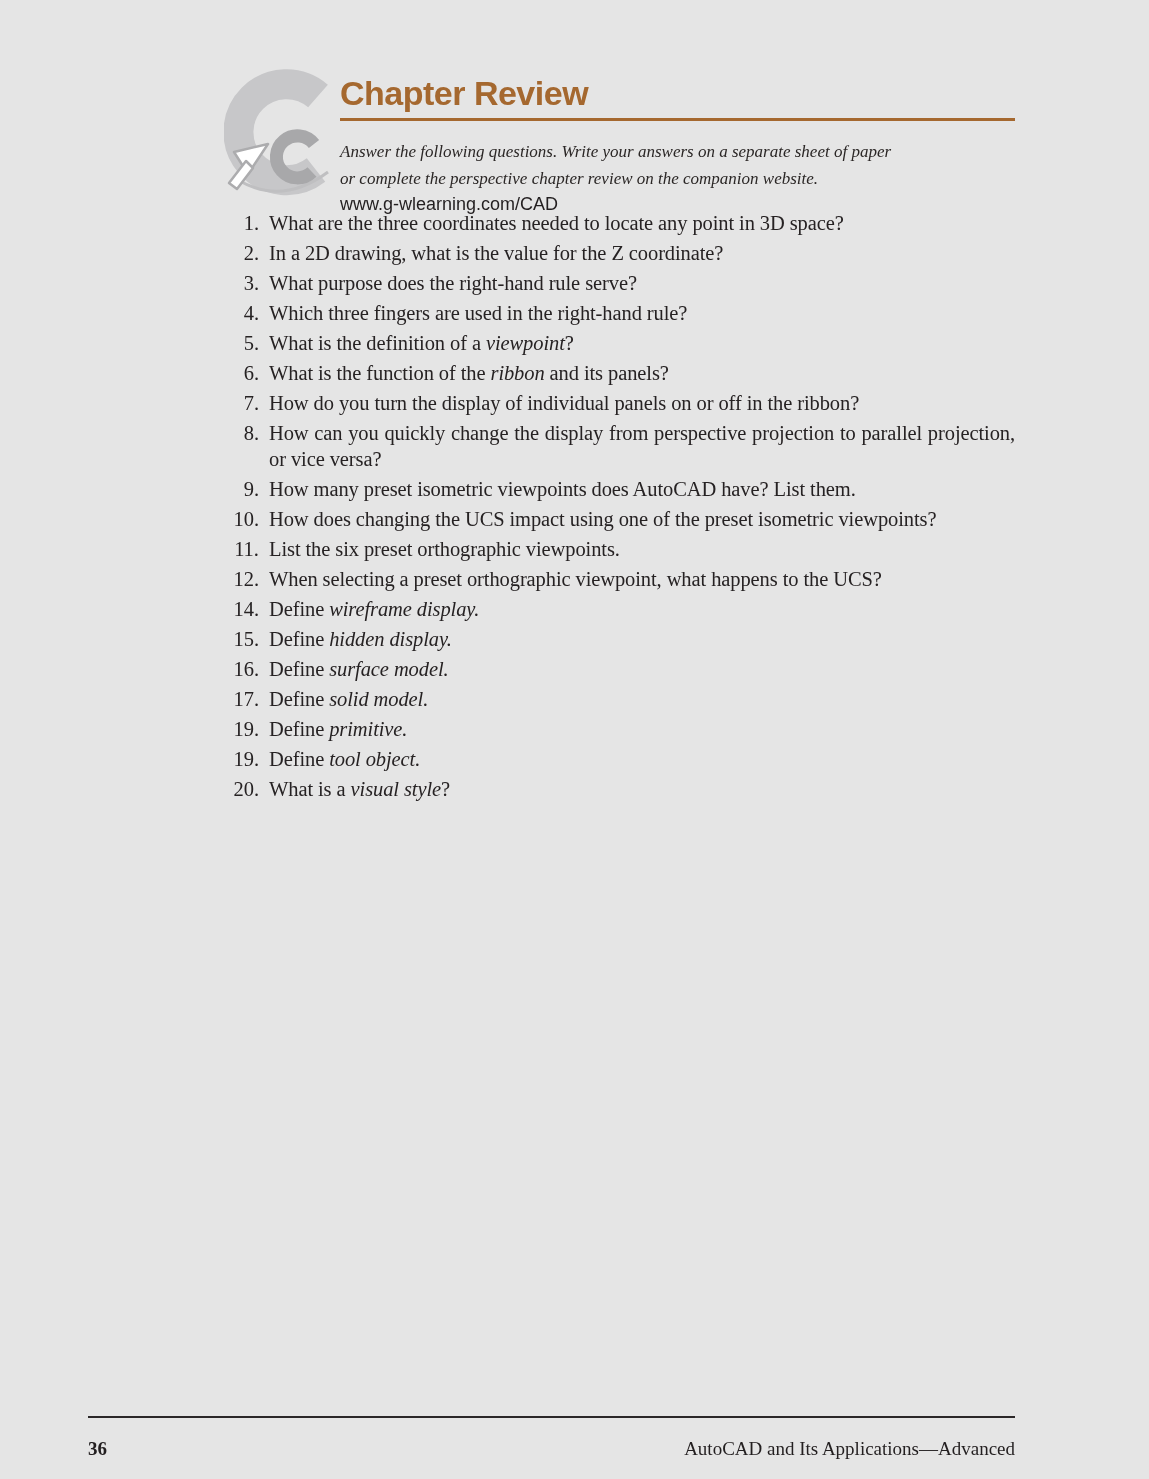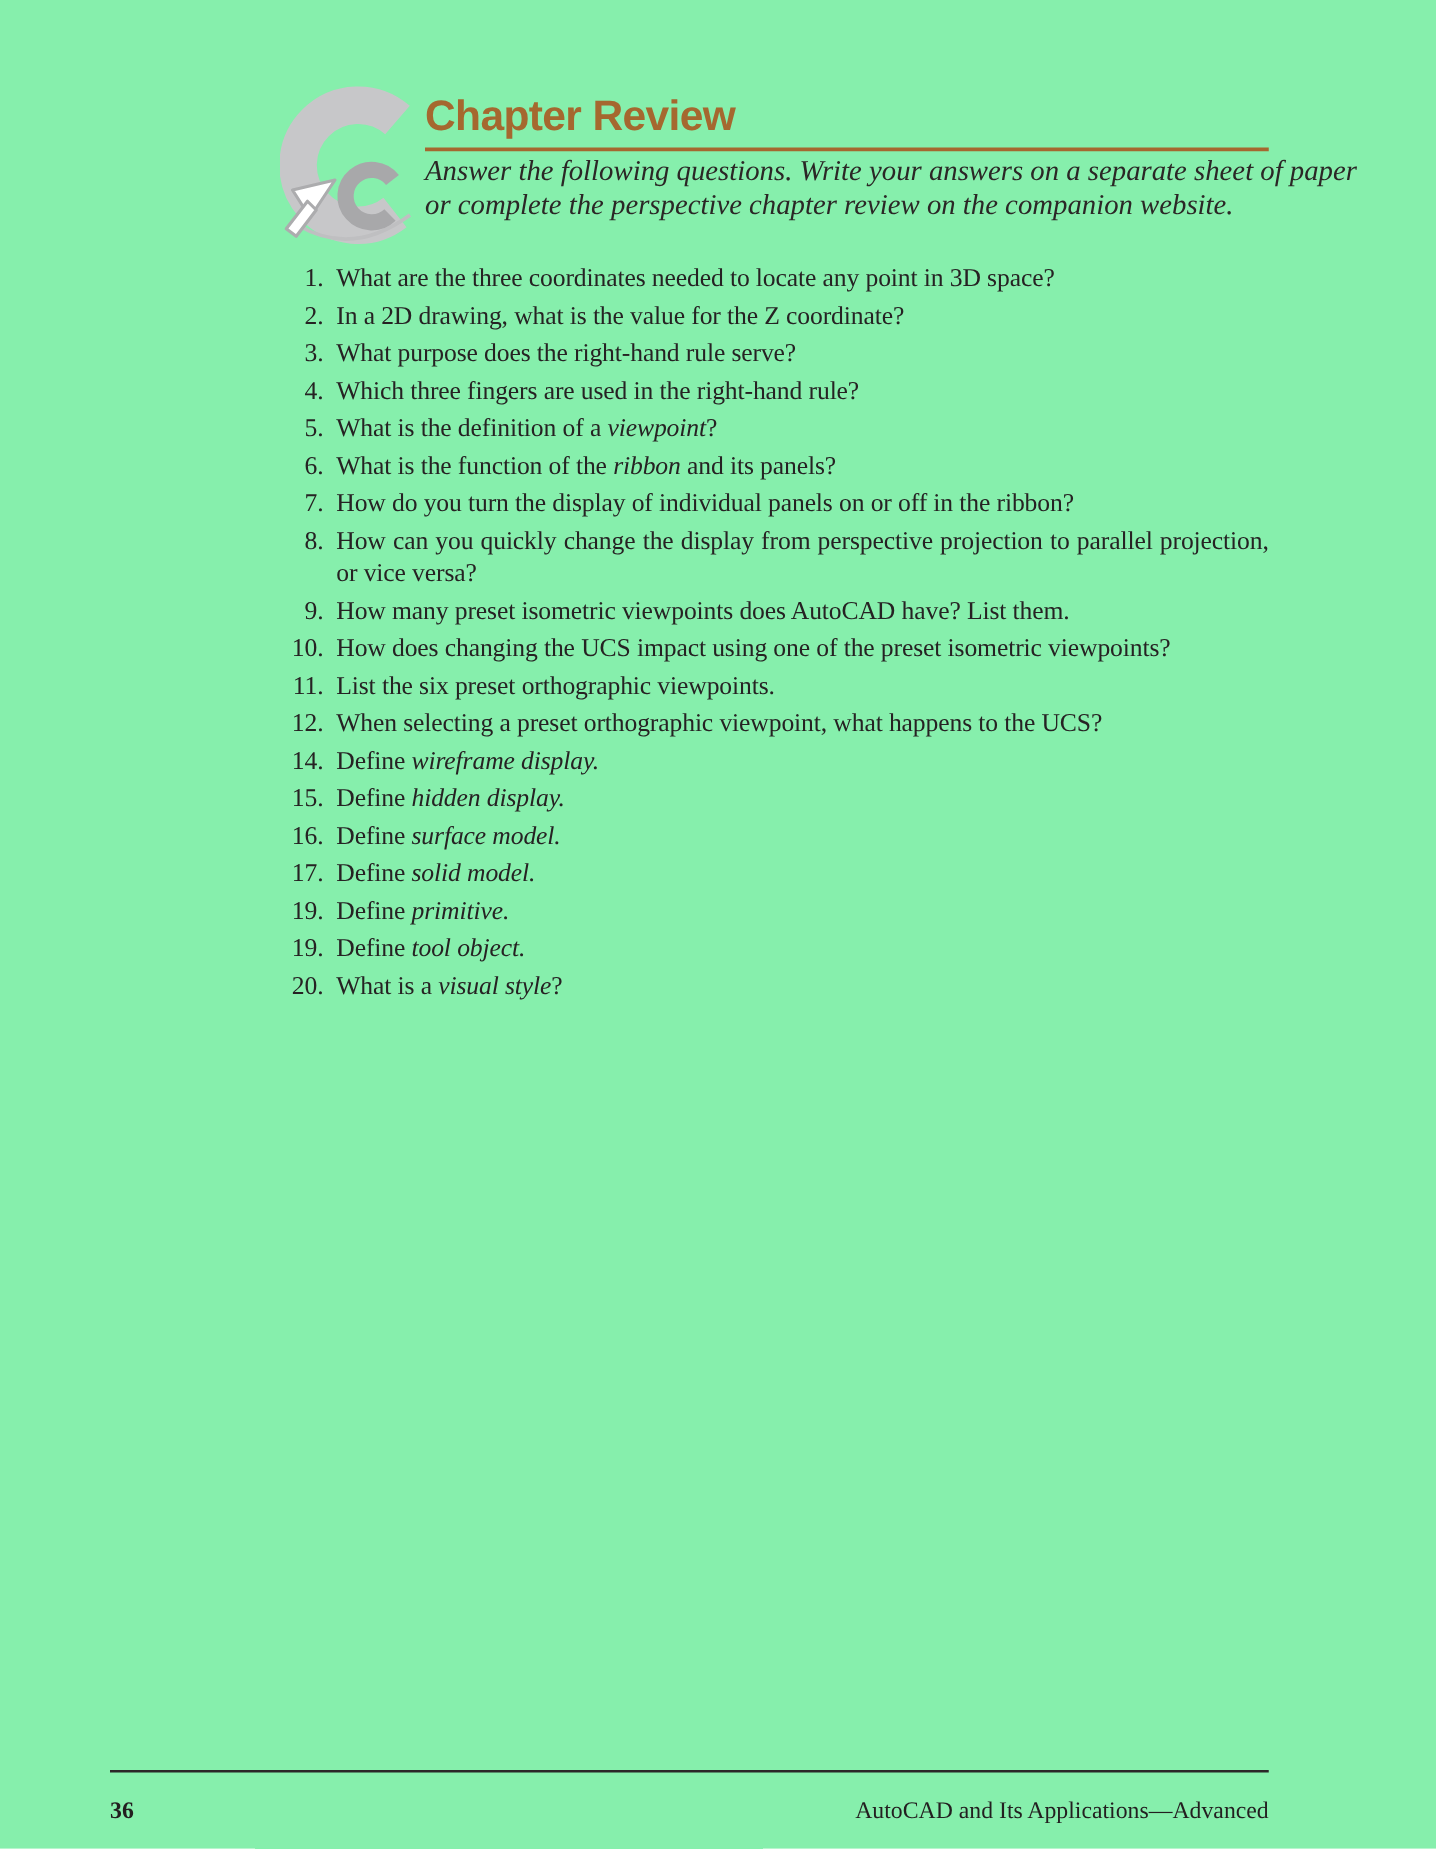--- a/index.html
+++ b/index.html
@@ -1,28 +1,28 @@
 <!DOCTYPE html>
 <html><head>
 <meta charset="utf-8">
 <style>
   html, body { margin:0; padding:0; background:#ffffff; }
   .page {
-    position:relative; width:1149px; height:1479px; background:#86efac;
+    position:relative; width:1149px; height:1479px; background:#e5e5e5;
     font-family:"Liberation Serif", serif; color:#262223; overflow:hidden;
   }
   .logo { position:absolute; left:224px; top:62px; width:112px; height:142px; }
   .header { position:absolute; left:340px; right:134px; top:76px; }
   .title {
     font-family:"Liberation Sans", sans-serif; font-weight:700;
     font-size:34px; line-height:1; margin:0; color:#A5682F; letter-spacing:-0.5px;
   }
   .rule { border:0; border-top:3px solid #A5682F; margin:8px 0 0 0; }
   .intro {
-    margin-top:2px; font-style:italic; font-size:23px; line-height:27px;
+    margin-top:17px; font-style:italic; font-size:17px; line-height:27px;
     color:#2b2726; white-space:nowrap;font-family:Liberation Serif, serif;
   }
   .weblink {
     margin-top:1px; font-family:"Liberation Sans", sans-serif; font-style:normal;
     font-size:18px; line-height:22px; color:#231f20; text-decoration:none; display:inline-block;
   }
   .questions { position:absolute; left:212px; right:134px; top:210px; font-size:20.5px; }
   .q-row { display:flex; line-height:26px; margin-bottom:4px; }
   .q-num { flex:none; width:47px; text-align:right; padding-right:10px; }
   .q-text { flex:1 1 auto; text-align:justify; letter-spacing:-0.1px; }
@@ -51,20 +51,23 @@
     <polygon points="22,99 29,106 13,127 5,121" fill="#ffffff" stroke="#ACACAE" stroke-width="2.5" stroke-linejoin="round"></polygon>
   </svg>
 
   <div class="header">
     <h1 class="title">Chapter Review</h1>
     <div class="rule"></div>
     <div class="intro">
         <div>Answer the following questions. Write your answers on a separate sheet of paper</div>
         <div>or complete the perspective chapter review on the companion website.</div>
       </div>
+    <div>
+      <span class="weblink">www.g-wlearning.com/CAD</span>
+    </div>
   </div>
 
   <div class="questions">
       <div class="q-row">
         <div class="q-num">1.</div>
         <div class="q-text"><span>What are the three coordinates needed to locate any point in 3D space?</span></div>
       </div>
       <div class="q-row">
         <div class="q-num">2.</div>
         <div class="q-text"><span>In a 2D drawing, what is the value for the Z coordinate?</span></div>

